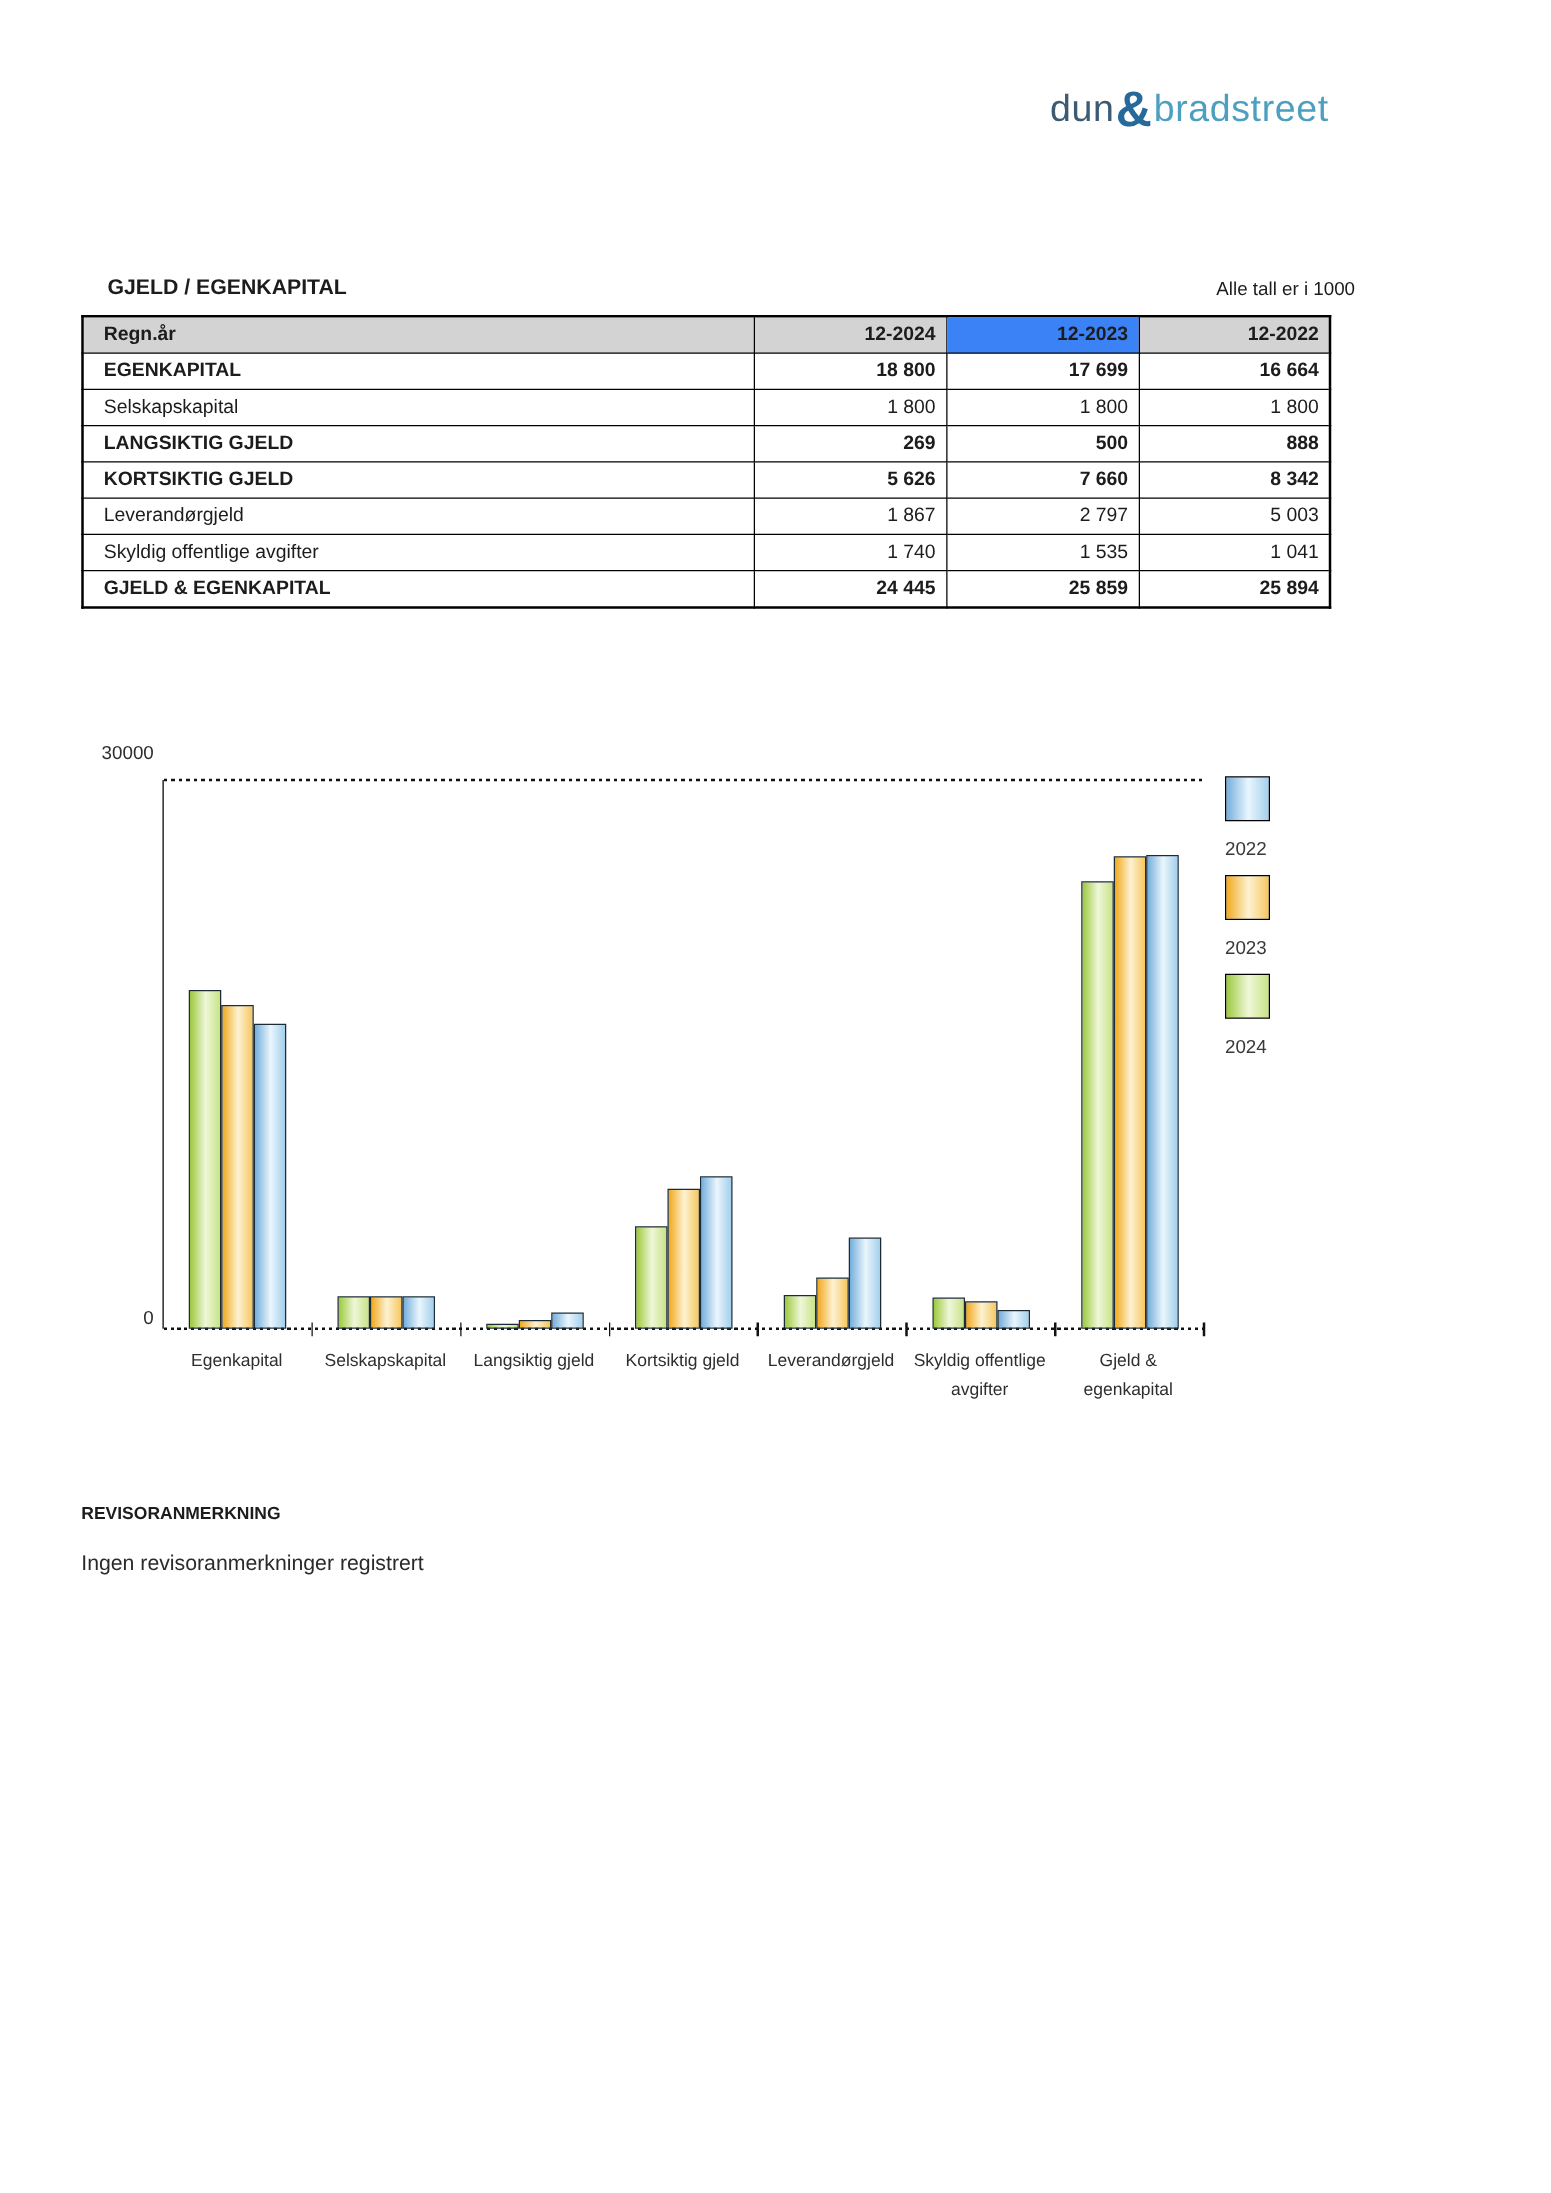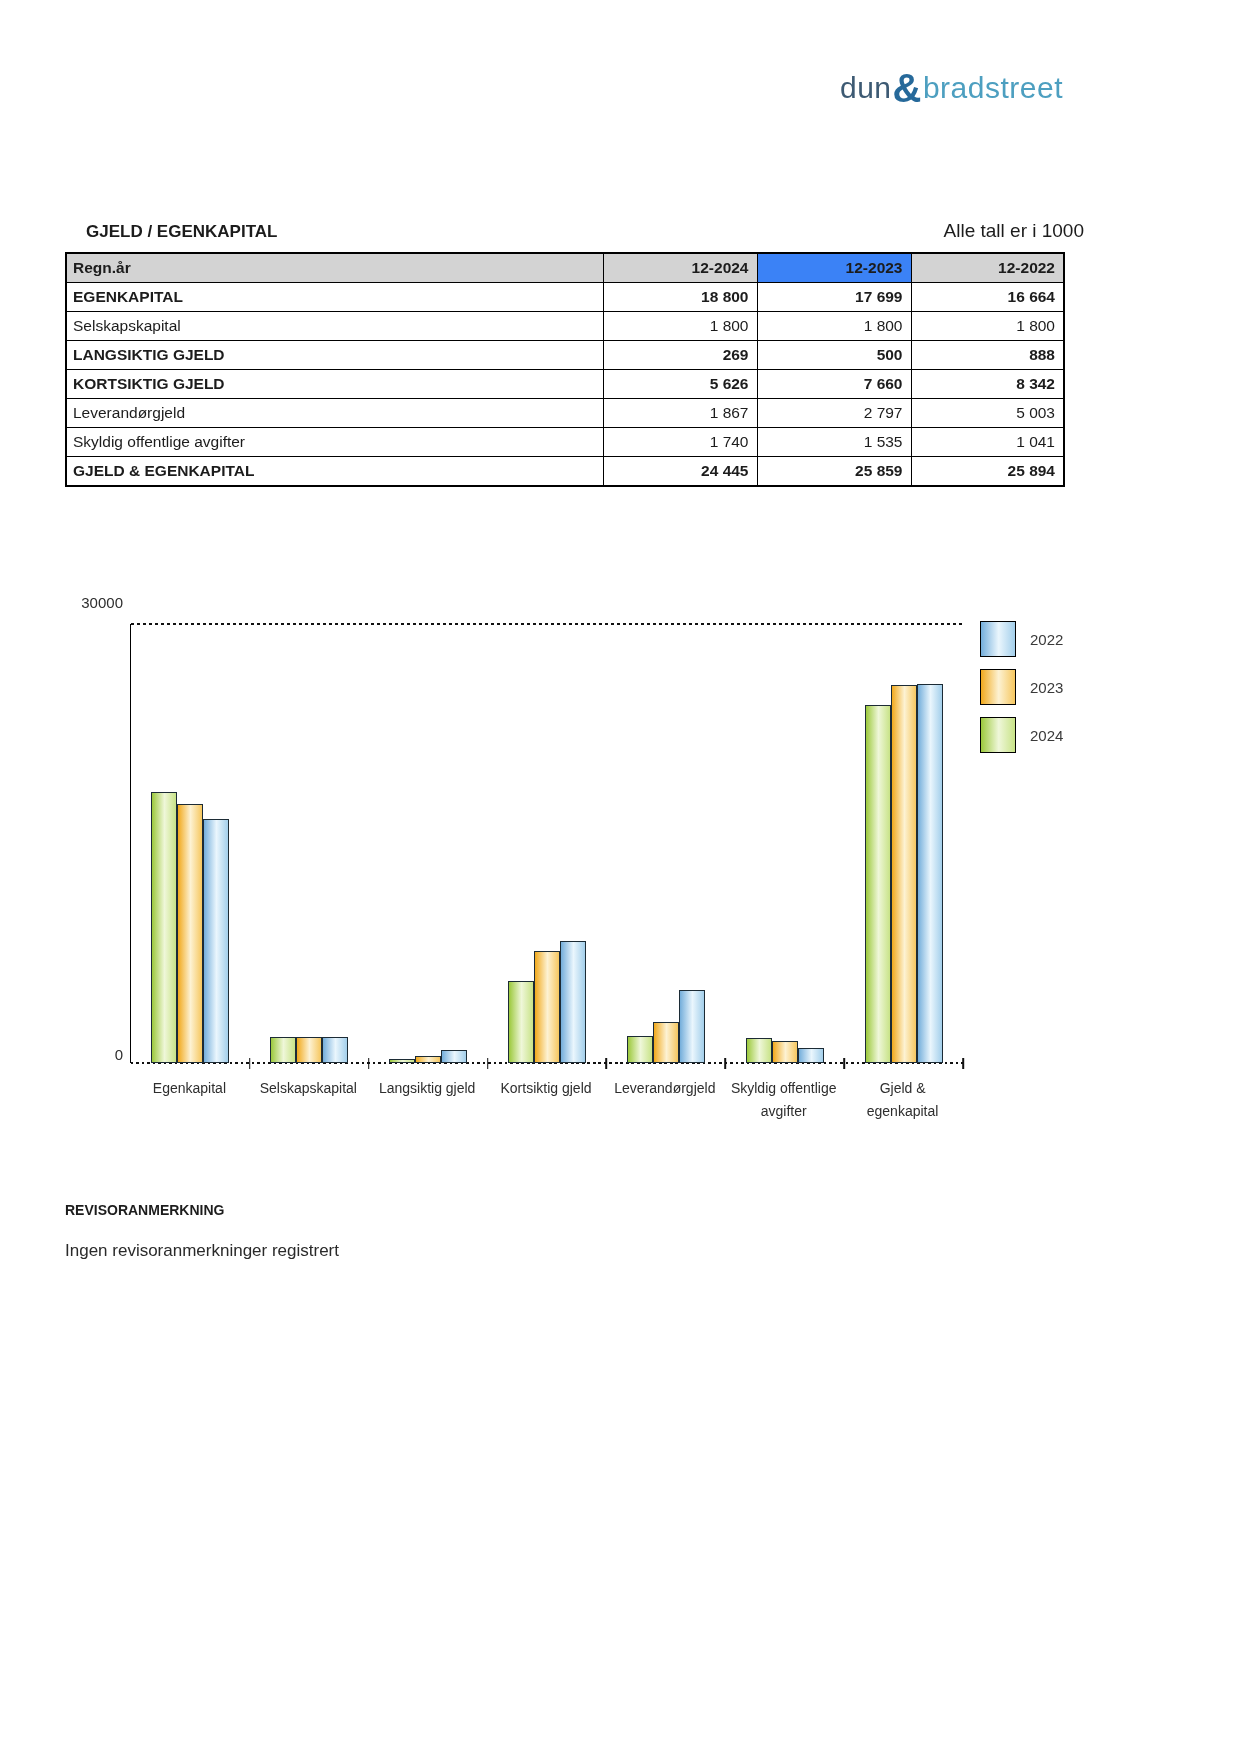--- a/index.html
+++ b/index.html
@@ -10,30 +10,30 @@
 
   
   .logo{position:absolute;top:68px;left:65px;width:998px;text-align:right;
         font-size:30px;letter-spacing:.5px;line-height:40px;white-space:nowrap;}
   .logo .amp{font-size:40px;font-weight:bold;vertical-align:-4px;margin:0 1px;}
 
   
   .title-row{position:absolute;top:220px;left:65px;width:998px;display:flex;
              justify-content:space-between;align-items:flex-end;margin-left:21px;}
   .section-title{font-size:17px;font-weight:bold;}
-  .units-note{font-size:19px;}
+  .units-note{font-size:15px;}
 
   
   .tbl-wrap{position:absolute;top:252px;left:65px;}
   table{border-collapse:collapse;table-layout:fixed;width:998px;border:2px solid #000;}
   col.c0{width:537px;} col.c1{width:154px;} col.c2{width:154px;} col.c3{width:153px;}
   th,td{border:1.5px solid #000;height:28px;padding:0 8px;font-size:15.5px;
         white-space:nowrap;overflow:hidden;}
   th{font-weight:bold;}
-  .col-label{text-align:left;padding-left:6px;}
+  .col-label{text-align:left;padding-left:16px;}
   .col-num{text-align:right;}
   tr.bold td{font-weight:bold;}
 
   
   .ytick{position:absolute;left:20px;width:103px;text-align:right;font-size:15px;color:#2e2e2e;}
   .ytick-top{top:594px;}
   .ytick-bottom{top:1046px;}
   .chart-plot{position:absolute;left:130px;top:624px;width:832px;height:439px;
               border-left:1.6px solid #000;display:flex;}
   .chart-plot::before{ 
@@ -45,21 +45,21 @@
     background:repeating-linear-gradient(90deg,#111 0 2.5px,transparent 2.5px 5.5px);
   }
   .bar-group{flex:1;height:100%;display:flex;align-items:flex-end;justify-content:center;position:relative;}
   .bar{width:26px;box-sizing:border-box;border:1px solid #1c2b35;z-index:2;}
   .baseline-tick{position:absolute;bottom:-6px;width:1.6px;height:11px;background:#111;
                  transform:translateX(-50%);z-index:1;}
   .chart-cat-labels{position:absolute;left:130px;top:1077px;width:832px;display:flex;}
   .cat-label{flex:1;text-align:center;font-size:14px;line-height:1.65;color:#2e2e2e;white-space:pre-line;}
 
   .legend{position:absolute;left:980px;top:621px;display:flex;flex-direction:column;gap:12px;}
-  .legend-entry{display:flex;align-items:center;gap:14px;}
+  .legend-entry{display:flex;gap:14px;flex-direction:column;}
   .legend-swatch{width:36px;height:36px;box-sizing:border-box;border:1.6px solid #000;}
   .legend-label{font-size:15px;color:#3a3a3a;}
 
   
   .remarks-heading{position:absolute;top:1202px;left:65px;font-size:14px;font-weight:bold;}
   .remarks-body{position:absolute;top:1241px;left:65px;font-size:17px;color:#2a2a2a;}
 
   
   .footer{position:absolute;top:1678px;left:65px;width:998px;text-align:right;
           font-size:16.5px;color:#222;}

